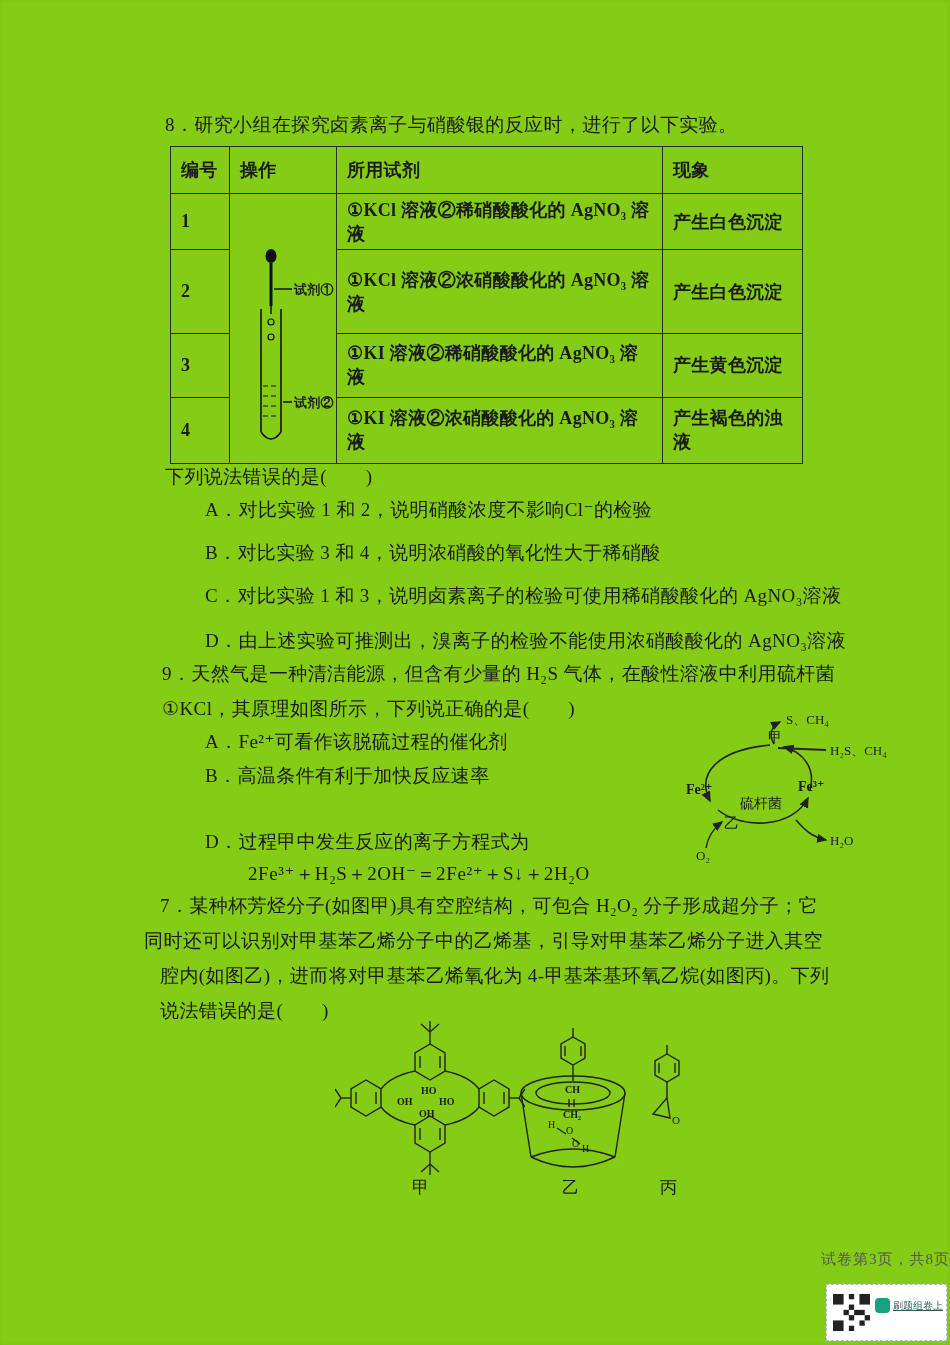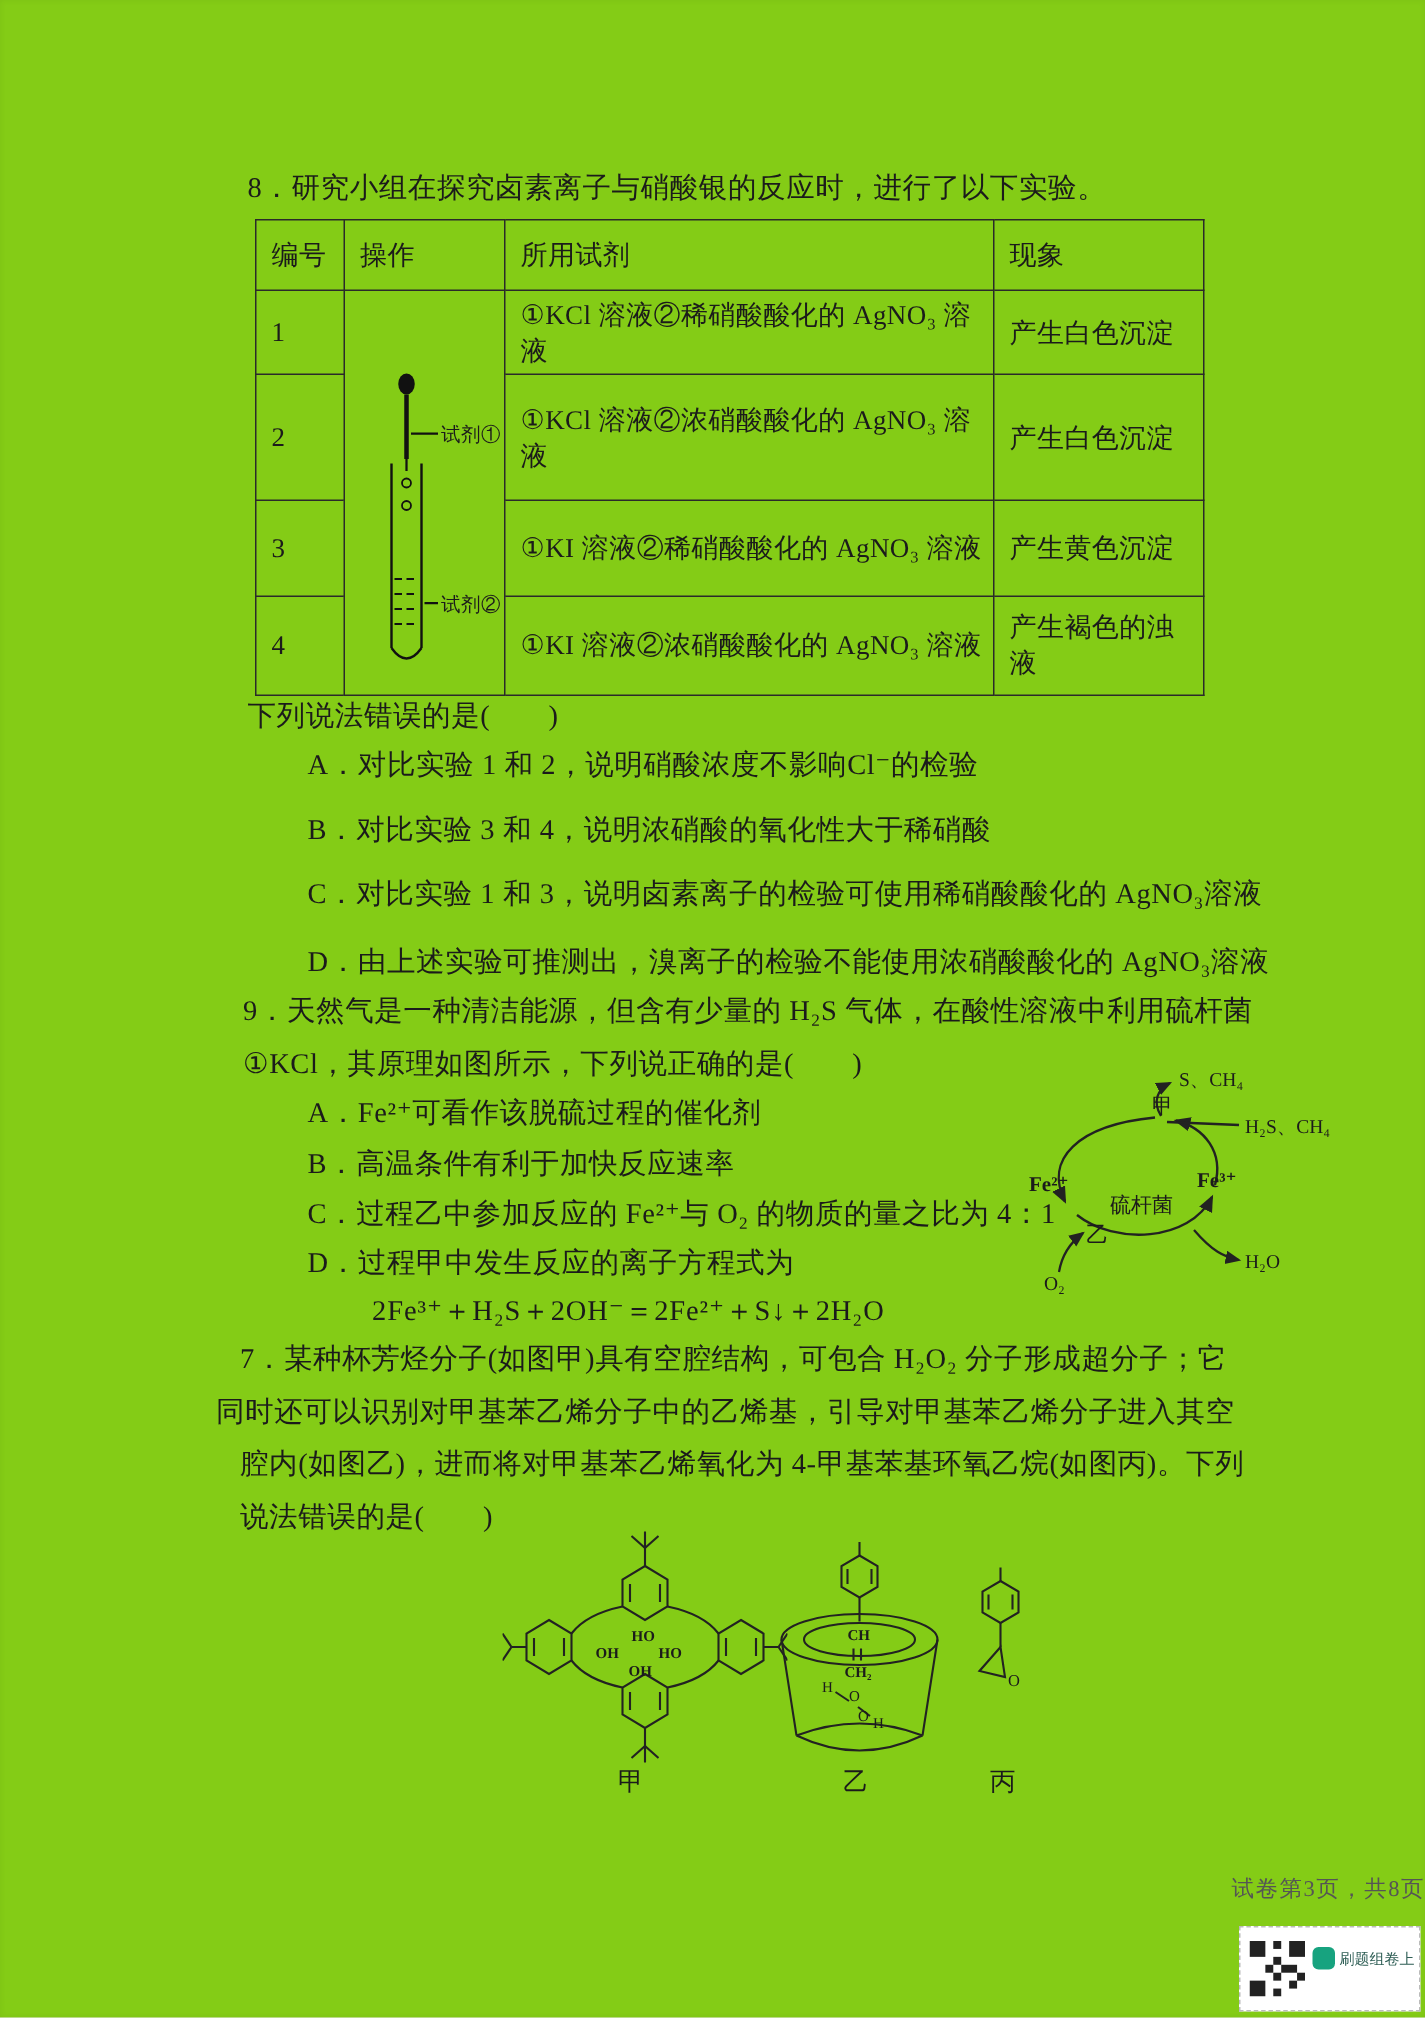--- a/index.html
+++ b/index.html
@@ -10,39 +10,39 @@
     box-shadow:inset 0 0 4px rgba(0,0,0,.06);
   }
   .abs{position:absolute;white-space:nowrap;}
   .t19{font-size:19px;letter-spacing:.4px;}
   .eq{font-size:19px;letter-spacing:.6px;}
   table.exp{
     position:absolute;left:170px;top:146px;border-collapse:collapse;
     table-layout:fixed;width:632px;font-size:18px;color:#1b1b1b;
   }
   table.exp td,table.exp th{
-    border:1.6px solid #2a2a2a;font-weight:normal;text-align:left;
+    border:1.6px solid #2a2a2a;font-weight:bold;text-align:left;
     padding:2px 6px 2px 10px;vertical-align:middle;letter-spacing:.3px;
   }
   .apparatus-cell{position:relative;padding:0 !important;}
   svg text{font-family:"Liberation Serif","DejaVu Serif",serif;fill:#1b1b1b;}
   .footer{
     position:absolute;left:0;top:1250px;width:100%;text-align:right;
     font-size:15px;color:#555;height:17px;overflow:hidden;letter-spacing:1px;
   }
   .badge{
     position:absolute;left:826px;top:1284px;width:121px;height:57px;
     background:#fff;border:1px dashed #bbb;box-sizing:border-box;
   }
   .badge .qr{position:absolute;left:6px;top:9px;}
   .badge .appicon{
     position:absolute;left:48px;top:13px;width:15px;height:15px;border-radius:4px;
   }
   .badge .l1{position:absolute;left:66px;top:14px;font-size:10px;color:#2e5e55;
-    font-family:"Liberation Sans","DejaVu Sans",sans-serif;}
+    font-family:"Liberation Sans","DejaVu Sans",sans-serif;text-decoration:underline;}
   .badge .l2{position:absolute;left:48px;top:33px;font-size:10px;color:#9aa4a1;
     font-family:"Liberation Sans","DejaVu Sans",sans-serif;margin-top:27px;}
 </style>
 </head>
 <body>
 
 <div class="page">
 
   <div class="abs t19" style="left:165px;top:112px;">8．研究小组在探究卤素离子与硝酸银的反应时，进行了以下实验。</div>
 
@@ -112,21 +112,20 @@
   <div class="abs t19" style="left:165px;top:464px;">下列说法错误的是(　　)</div>
   <div class="abs t19" style="left:205px;top:497px;">A．对比实验 1 和 2，说明硝酸浓度不影响Cl⁻的检验</div>
   <div class="abs t19" style="left:205px;top:540px;">B．对比实验 3 和 4，说明浓硝酸的氧化性大于稀硝酸</div>
   <div class="abs t19" style="left:205px;top:583px;">C．对比实验 1 和 3，说明卤素离子的检验可使用稀硝酸酸化的 AgNO₃溶液</div>
   <div class="abs t19" style="left:205px;top:628px;">D．由上述实验可推测出，溴离子的检验不能使用浓硝酸酸化的 AgNO₃溶液</div>
 
   <div class="abs t19" style="left:162px;top:661px;">9．天然气是一种清洁能源，但含有少量的 H₂S 气体，在酸性溶液中利用硫杆菌</div>
   <div class="abs t19" style="left:162px;top:696px;">①KCl，其原理如图所示，下列说正确的是(　　)</div>
   <div class="abs t19" style="left:205px;top:763px;">B．高温条件有利于加快反应速率</div>
   <div class="abs t19" style="left:205px;top:729px;">A．Fe²⁺可看作该脱硫过程的催化剂</div>
-  <div class="abs t19" style="left:205px;top:796px;">C．过程乙中参加反应的 Fe²⁺与 O₂ 的物质的量之比为 4：1</div>
   <div class="abs t19" style="left:205px;top:829px;">D．过程甲中发生反应的离子方程式为</div>
   <div class="abs eq" style="left:248px;top:861px;">2Fe³⁺＋H₂S＋2OH⁻＝2Fe²⁺＋S↓＋2H₂O</div>
 
   <svg class="abs" style="left:658px;top:698px;" width="292" height="170" viewBox="0 0 292 170">
     <defs>
       <marker id="arr" markerWidth="8" markerHeight="8" refX="6" refY="3" orient="auto">
         <path d="M0,0 L7,3 L0,6 Z" fill="#222"></path>
       </marker>
     </defs>
 

